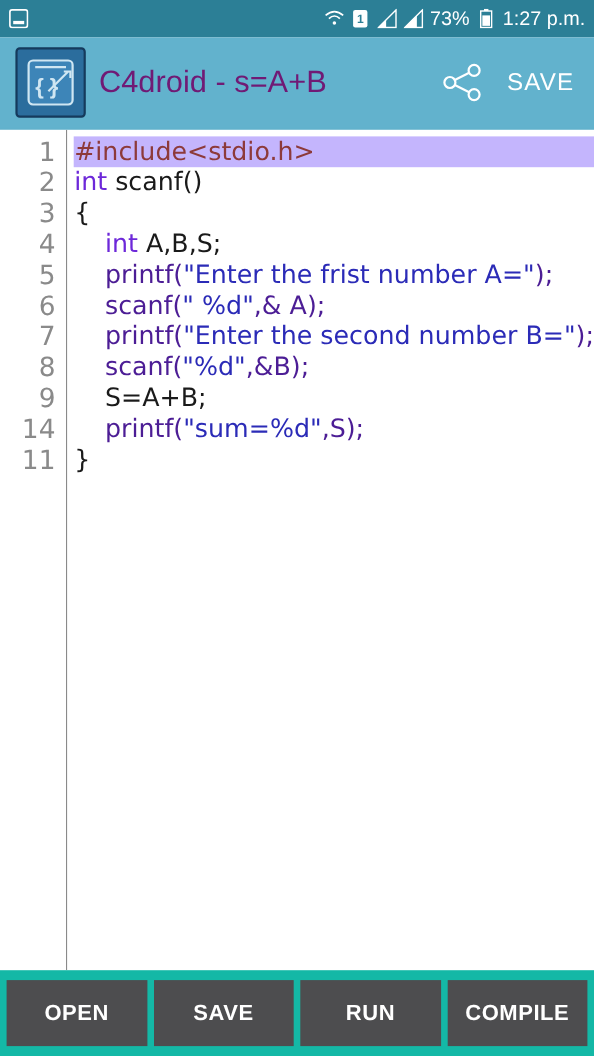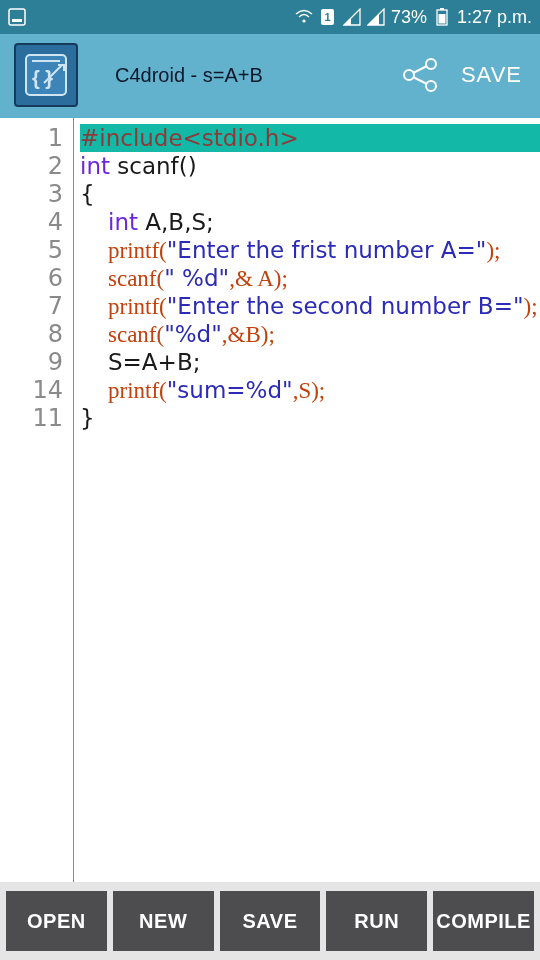--- a/index.html
+++ b/index.html
@@ -24,21 +24,21 @@
   .app-bar {
     height: 84px;
     background: #62b2cd;
     display: flex;
     align-items: center;
     padding: 0 14px;
     gap: 12px;
     border-bottom: 2px solid #61b1cc;
   }
   .app-icon { width: 64px; height: 64px; border: 2px solid #153a5c; background: #2b6d9d; border-radius: 4px; display: flex; align-items: center; justify-content: center; }
-  .app-title { color: #0f172a; font-size: 20px; flex: 1; white-space: nowrap; margin-left: 25px; }
+  .app-title { color: #701a75; font-size: 28px; flex: 1; white-space: nowrap; }
   .share-btn { width: 50px; height: 50px; display: flex; align-items: center; justify-content: center; }
   .more-btn { color: #fff; font-size: 22px; letter-spacing: 1px; padding: 0 4px; }
 
   
   .editor { flex: 1; background: #fff; overflow: hidden; display: flex; }
   .gutter {
     width: 74px;
     text-align: right;
     padding: 6px 10px 0 0;
     font-size: 24px;
@@ -47,32 +47,32 @@
     border-right: 1.5px solid #8a8a8a;
   }
   .gutter div { height: 28px; line-height: 28px; }
   .code {
     flex: 1;
     padding: 6px 0 0 6px;
     font-size: 23px;
     font-family: "DejaVu Sans", Arial, sans-serif;
   }
   .code .line { height: 28px; line-height: 28px; white-space: nowrap; }
-  .code .line.hl { background: #14b8a6; }
+  .code .line.hl { background: #c4b5fd; }
   .pp   { color: #8d3a3a; }       
   .kw   { color: #6d28d9; }       
-  .fn   { color: #c2410c; font-family: Liberation Serif, serif; }       
+  .fn   { color: #4c1d95; }       
   .str  { color: #2b2bb7; }       
   .pl   { color: #1a1a1a; }       
   .indent { display: inline-block; width: 28px; }
 
   
   .bottom-bar {
     height: 78px;
-    background: #e5e5e5;
+    background: #14b8a6;
     display: flex;
     align-items: center;
     justify-content: center;
     gap: 6px;
     padding: 8px 6px;
   }
   .bottom-bar button {
     flex: 1;
     height: 60px;
     background: #4d4d4f;
@@ -179,17 +179,16 @@
       <div class="line"><span class="indent"></span><span class="fn">printf(</span><span class="str">"Enter the second number B="</span><span class="fn">);</span></div>
       <div class="line"><span class="indent"></span><span class="fn">scanf(</span><span class="str">"%d"</span><span class="fn">,&amp;B);</span></div>
       <div class="line"><span class="indent"></span><span class="pl">S=A+B;</span></div>
       <div class="line"><span class="indent"></span><span class="fn">printf(</span><span class="str">"sum=%d"</span><span class="fn">,S);</span></div>
       <div class="line"><span class="pl">}</span></div>
     </div>
 </div>
 
 <div class="bottom-bar">
   <button>OPEN</button>
-  <button>NEW</button>
   <button>SAVE</button>
   <button>RUN</button>
   <button>COMPILE</button>
 </div>
 
 </body></html>

